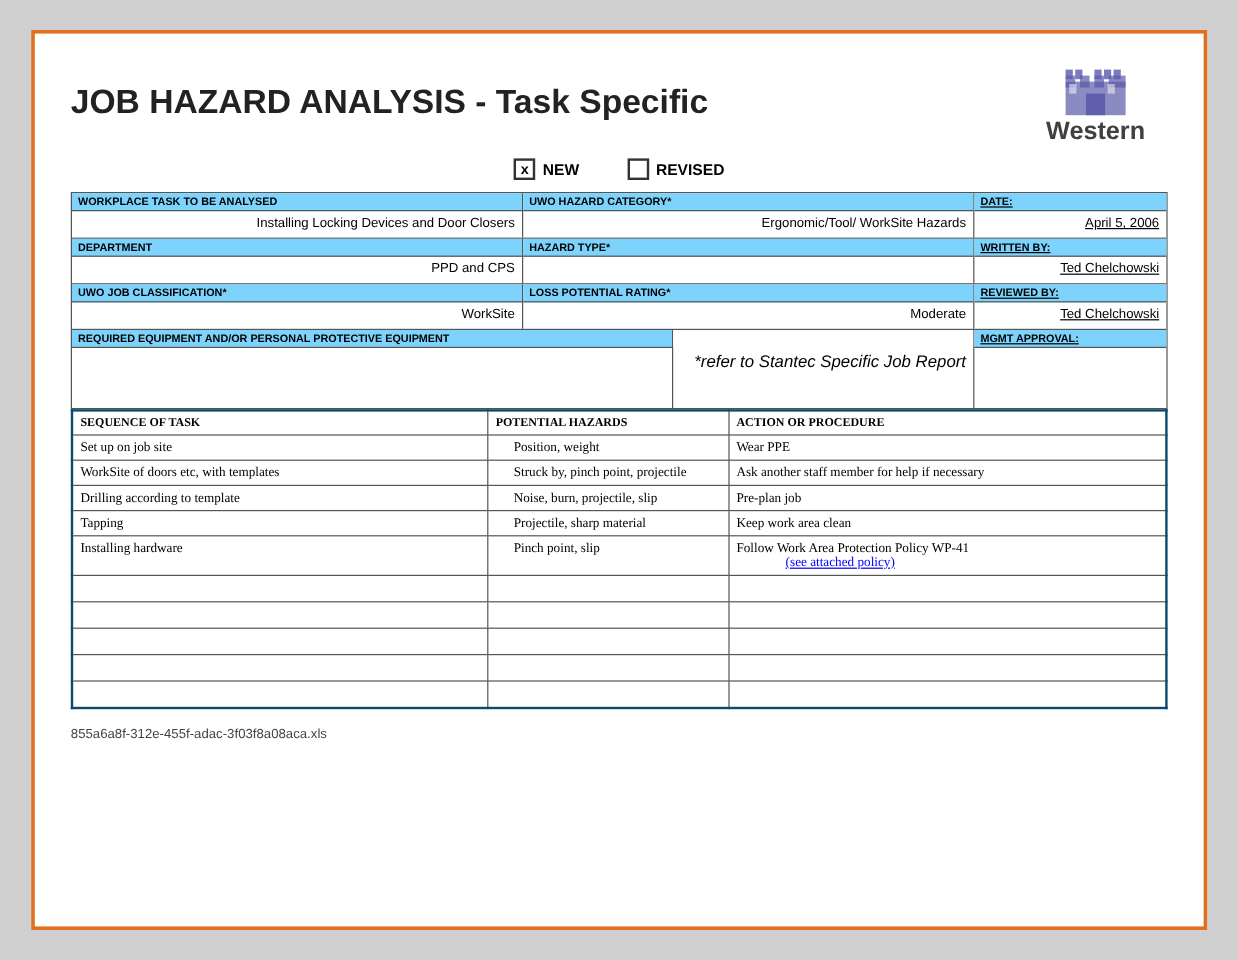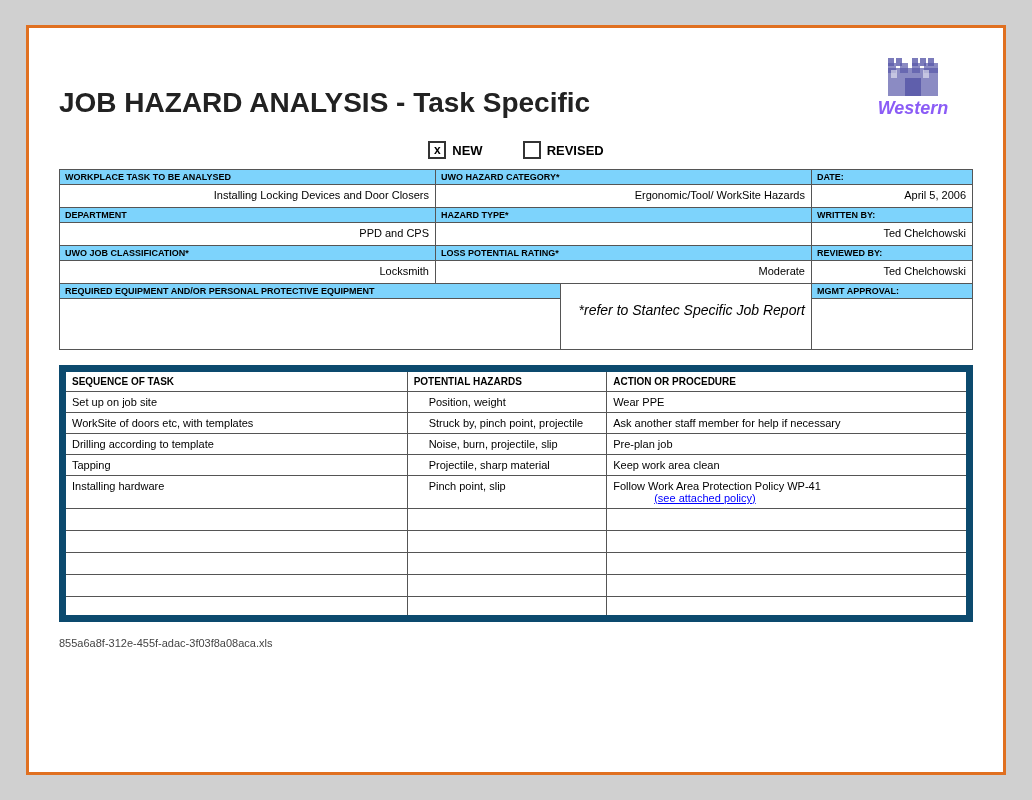--- a/index.html
+++ b/index.html
@@ -16,43 +16,42 @@
       width: 980px;
       min-height: 750px;
       background: white;
       border: 3px solid #e07020;
       padding: 20px 30px 20px 30px;
       position: relative;
     }
     .header {
       display: flex;
       justify-content: space-between;
-      align-items: flex-end;
-      margin-bottom: 22px;
+      align-items: center;
+      margin-bottom: 10px;
     }
     .title {
       font-size: 28px;
       font-weight: bold;
       color: #222;
       flex: 1;
     }
     .logo-area {
       display: flex;
       flex-direction: column;
       align-items: center;
       width: 120px;
     }
     .logo-castle {
       width: 60px;
       height: 50px;
     }
     .logo-text {
-      font-size: 18px;
-      color: #8b5cf6;
-      font-style: italic;
+      font-size: 21px;
+      color: #404040;
       font-weight: bold;
     }
     .new-revised-row {
       display: flex;
       justify-content: center;
       align-items: center;
       gap: 40px;
       margin-bottom: 10px;
     }
     .checkbox-item {
@@ -83,20 +82,21 @@
     }
     .form-row:last-child {
       border-bottom: none;
     }
     .form-cell {
       border-right: 1px solid #555;
       flex: 1;
     }
     .form-cell:last-child {
       border-right: none;
+      text-decoration: underline;
     }
     .form-cell.right-fixed {
       flex: 0 0 160px;
       width: 160px;
     }
     .cell-label {
       background: #7dd3fc;
       font-weight: bold;
       font-size: 9px;
       padding: 2px 5px;
@@ -109,22 +109,22 @@
       min-height: 22px;
       text-align: right;
     }
     .equipment-row {
       min-height: 50px;
     }
     
     .tasks-table {
       width: 100%;
       border-collapse: collapse;
-      margin-top: 15px;
-      border: 7px solid #0c4a6e;
+      border: 2px solid #0c4a6e;
+      font-family: Liberation Serif, serif;
     }
     .tasks-table th {
       background: white;
       font-weight: bold;
       font-size: 10px;
       text-transform: uppercase;
       padding: 4px 6px;
       border: 1px solid #555;
       text-align: left;
     }
@@ -225,21 +225,21 @@
       </div>
       <div class="form-cell right-fixed">
         <div class="cell-label">WRITTEN BY:</div>
         <div class="cell-value">Ted Chelchowski</div>
       </div>
     </div>
 
     <div class="form-row">
       <div class="form-cell">
         <div class="cell-label">UWO JOB CLASSIFICATION*</div>
-        <div class="cell-value">Locksmith</div>
+        <div class="cell-value">WorkSite</div>
       </div>
       <div class="form-cell">
         <div class="cell-label">LOSS POTENTIAL RATING*</div>
         <div class="cell-value">Moderate</div>
       </div>
       <div class="form-cell right-fixed">
         <div class="cell-label">REVIEWED BY:</div>
         <div class="cell-value">Ted Chelchowski</div>
       </div>
     </div>

